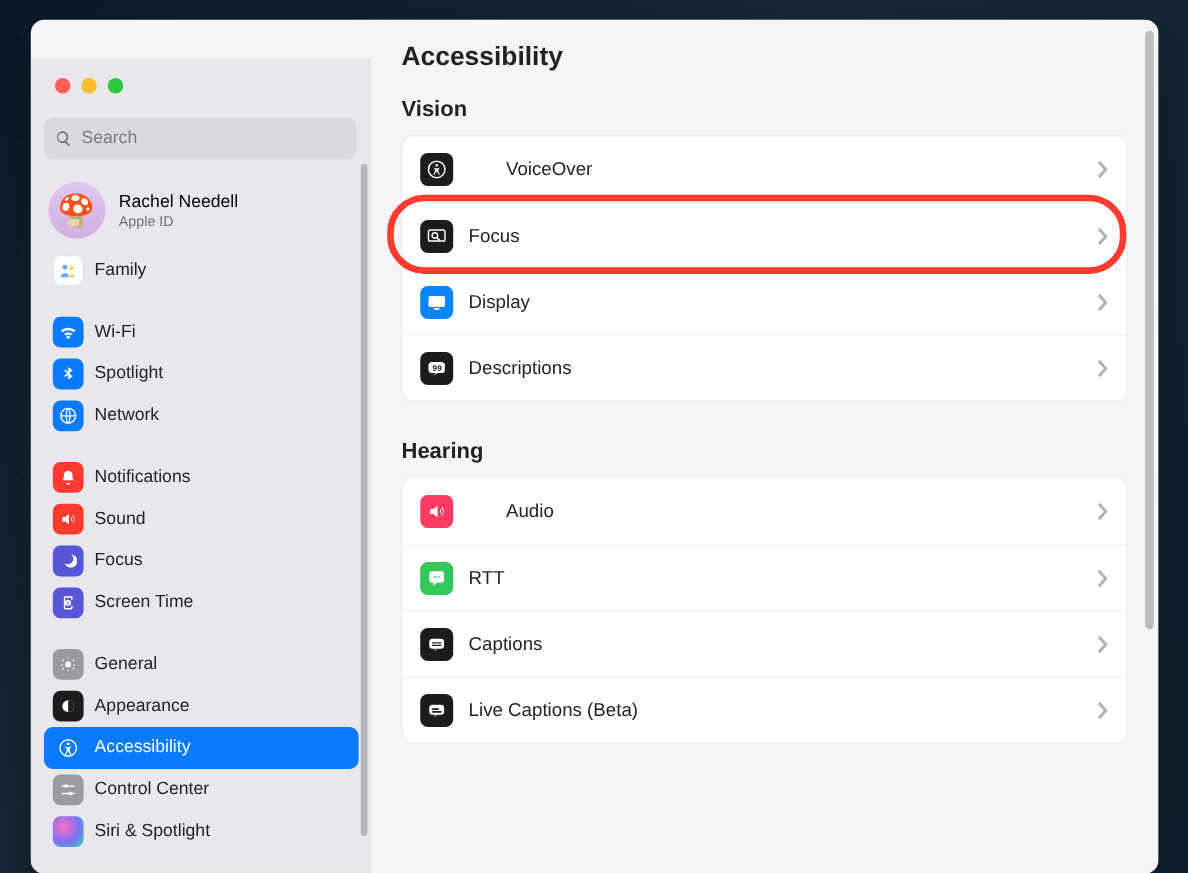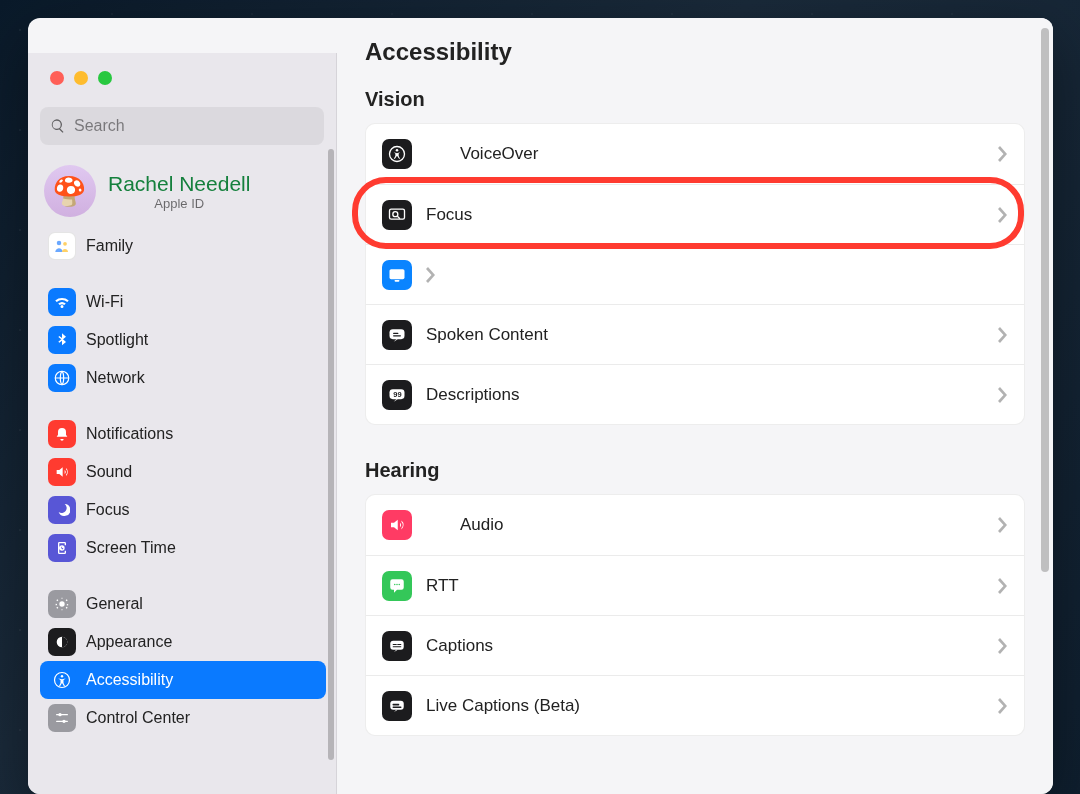--- a/index.html
+++ b/index.html
@@ -76,22 +76,22 @@
     display:flex; align-items:center; gap: 12px;
     padding: 6px 4px 10px 4px;
   }
   .avatar {
     width: 52px; height: 52px; border-radius: 50%;
     background: linear-gradient(180deg,#e0c8f0 0%, #d0b0e0 100%);
     display:flex; align-items:center; justify-content:center;
     font-size: 28px;
   }
   .avatar-emoji { color: #c0392b; }
-  .account-name { font-size: 21px; color:#15803d;text-align:right; }
-  .account-sub { font-size: 13px; color: rgba(0,0,0,0.55); text-align: center; }
+  .account-name { font-size: 16px; color:#000000;text-align:right; }
+  .account-sub { font-size: 13px; color: rgba(0,0,0,0.55); }
   .side-item {
     display:flex; align-items:center; gap:10px;
     height: 38px; padding: 0 8px;
     border-radius: 8px;
     font-size: 16px; color:#222;
   }
   .side-item.selected { background: #0a7aff; color:#fff; }
   .side-item .icon {
     width: 28px; height: 28px; border-radius: 7px;
     display:flex; align-items:center; justify-content:center;
@@ -318,20 +318,24 @@
         <span class="icon ic-cc">
           <svg width="16" height="16" viewBox="0 0 24 24">
               <path stroke="#fff" stroke-width="2" stroke-linecap="round" d="M4 7h16M4 17h16"></path>
               <circle cx="9" cy="7" r="2.5" fill="#fff"></circle>
               <circle cx="15" cy="17" r="2.5" fill="#fff"></circle>
             </svg>
         </span>
         <span>Control Center</span>
       </div>
 
+      <div class="side-item">
+        <span class="icon ic-siri"></span>
+        <span>Siri &amp; Spotlight</span>
+      </div>
 
     </div>
 
     <div class="side-scrollbar">
         <div class="thumb"></div>
       </div>
   </div>
 
   <div class="main">
     <div class="main-scroll">
@@ -373,42 +377,28 @@
             </span>
         </div>
 
         <div class="row">
           <span class="row-icon ri-blue">
             <svg width="20" height="20" viewBox="0 0 24 24">
                 <rect x="3" y="5" width="18" height="12" rx="2" fill="#fff"></rect>
                 <rect x="9" y="18" width="6" height="2" rx="1" fill="#fff"></rect>
               </svg>
           </span>
-          <span class="chev">
-              <svg width="10" height="16" viewBox="0 0 10 16">
-                <path fill="currentColor" d="M2 0l7 8-7 8-2-2 5.5-6L0 2z"></path>
-              </svg>
-            </span>
-        </div>
-
-        <div class="row">
-          <span class="row-icon ri-black">
-            <svg width="20" height="20" viewBox="0 0 24 24">
-                <rect x="3" y="5" width="18" height="12" rx="4" fill="#fff"></rect>
-                <path d="M8 20l3-3h2" fill="#fff"></path>
-                <path d="M8 10h5M8 13h8" stroke="#1c1c1e" stroke-width="1.6" stroke-linecap="round"></path>
-              </svg>
-          </span>
-          <span class="row-label">Spoken Content</span>
-          <span class="chev">
-              <svg width="10" height="16" viewBox="0 0 10 16">
-                <path fill="currentColor" d="M2 0l7 8-7 8-2-2 5.5-6L0 2z"></path>
-              </svg>
-            </span>
-        </div>
+          <span class="row-label">Display</span>
+          <span class="chev">
+              <svg width="10" height="16" viewBox="0 0 10 16">
+                <path fill="currentColor" d="M2 0l7 8-7 8-2-2 5.5-6L0 2z"></path>
+              </svg>
+            </span>
+        </div>
+
 
         <div class="row">
           <span class="row-icon ri-black">
             <svg width="20" height="20" viewBox="0 0 24 24">
                 <rect x="3" y="5" width="18" height="12" rx="4" fill="#fff"></rect>
                 <path d="M8 20l3-3h2" fill="#fff"></path>
                 <text x="7.5" y="14.5" font-size="9" font-weight="900" fill="#1c1c1e">99</text>
               </svg>
           </span>
           <span class="row-label">Descriptions</span>

